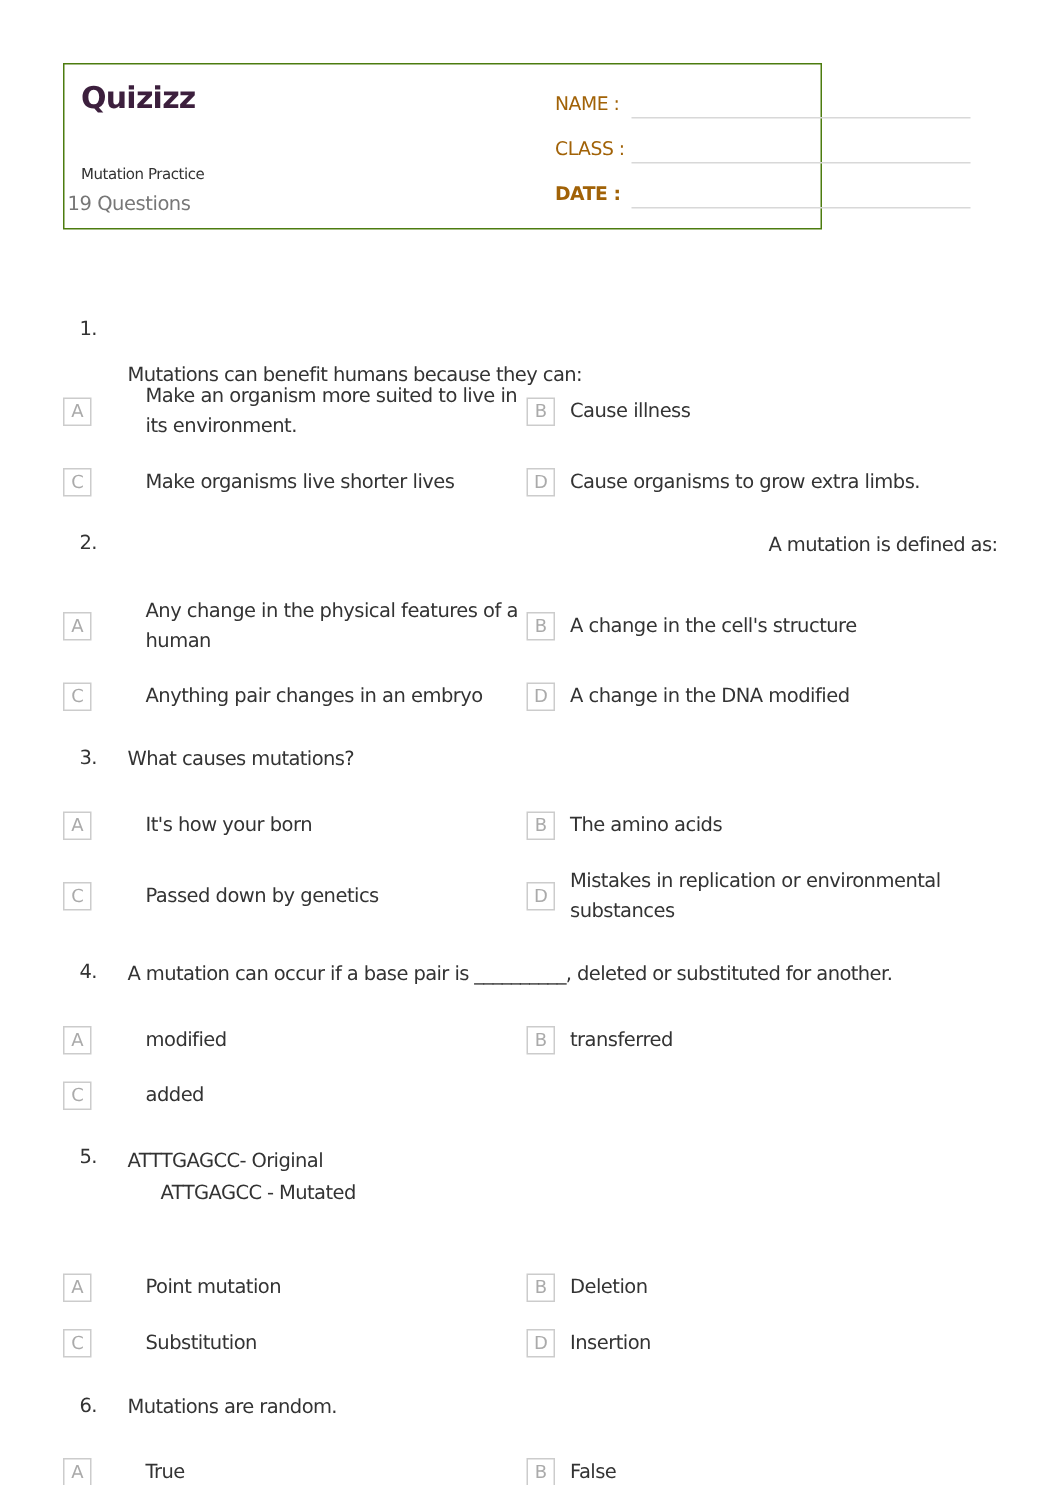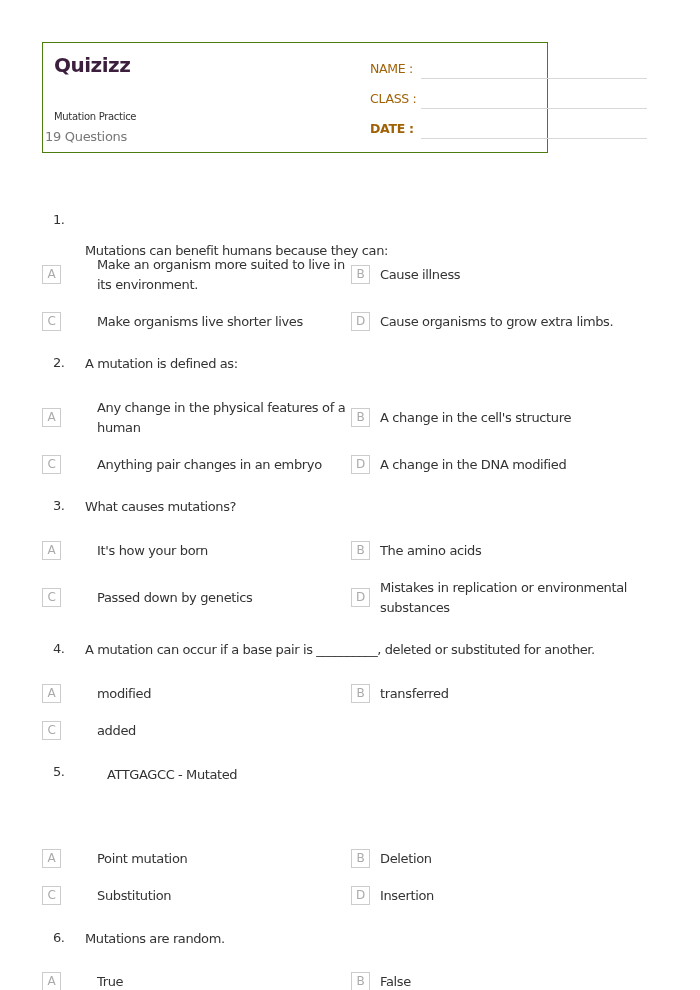--- a/index.html
+++ b/index.html
@@ -73,21 +73,21 @@
   <span class="opt-box left-box">C</span>
   <span class="opt-text left-text">Make organisms live shorter lives</span>
 </div>
 <div class="opt" style="top:312px;">
   <span class="opt-box right-box">D</span>
   <span class="opt-text right-text">Cause organisms to grow extra limbs.</span>
 </div>
 
 <div class="question" style="top:355px;">
   <span class="qnum">2.</span>
-  <span class="qtext" style="line-height:18px;">A mutation is defined as:</span>
+  <span class="qtext" style="line-height:18px;text-align:right;">A mutation is defined as:</span>
 </div>
 <div class="opt" style="top:398px;">
   <span class="opt-box left-box" style="top:10px;">A</span>
   <span class="opt-text left-text">Any change in the physical features of a human</span>
 </div>
 <div class="opt" style="top:408px;">
   <span class="opt-box right-box">B</span>
   <span class="opt-text right-text">A change in the cell's structure</span>
 </div>
 <div class="opt" style="top:455px;">
@@ -133,20 +133,21 @@
   <span class="opt-text right-text">transferred</span>
 </div>
 <div class="opt" style="top:721px;">
   <span class="opt-box left-box">C</span>
   <span class="opt-text left-text">added</span>
 </div>
 
 <div class="question" style="top:764px;">
   <span class="qnum">5.</span>
   <div class="qtext">
+    <div style="line-height:21px;">ATTTGAGCC- Original</div>
     <div style="line-height:21px;margin-left:22px;">ATTGAGCC - Mutated</div>
   </div>
 </div>
 <div class="opt" style="top:849px;">
   <span class="opt-box left-box">A</span>
   <span class="opt-text left-text">Point mutation</span>
 </div>
 <div class="opt" style="top:849px;">
   <span class="opt-box right-box">B</span>
   <span class="opt-text right-text">Deletion</span>

